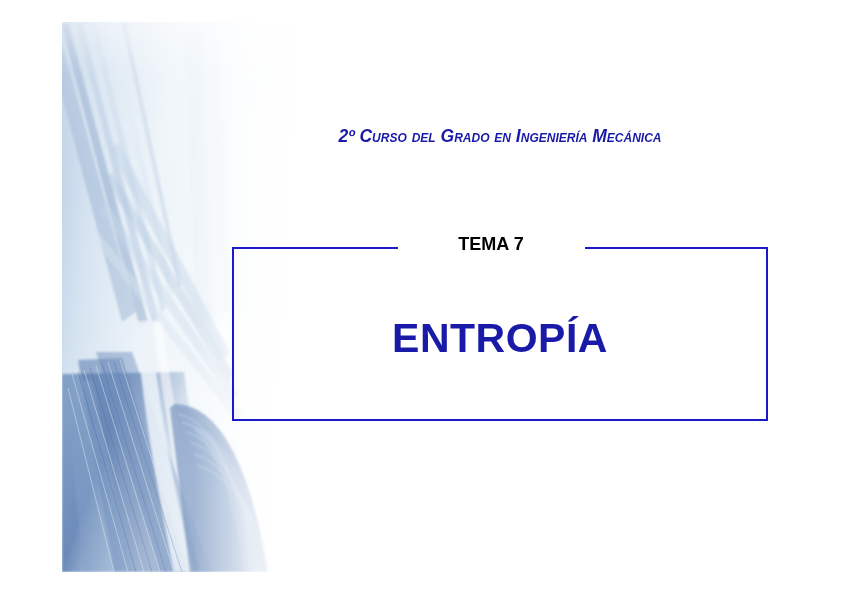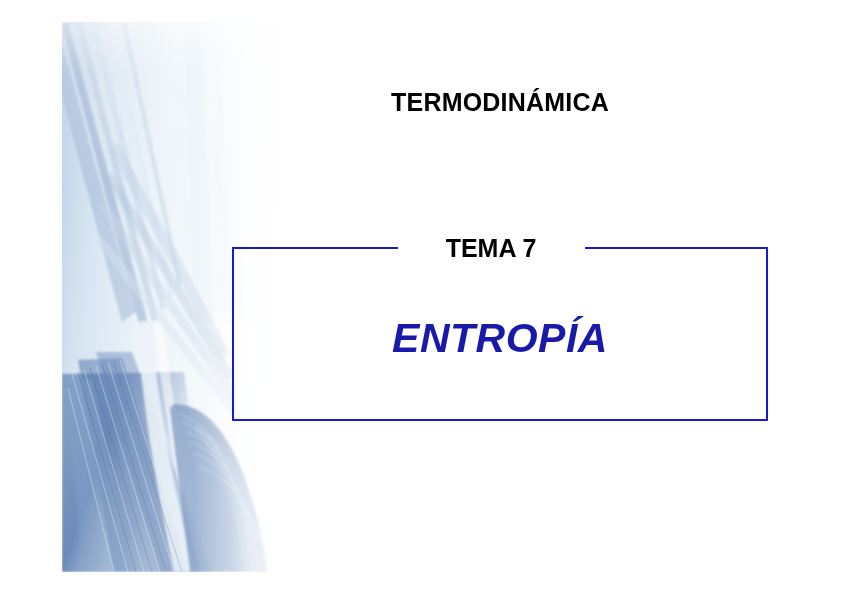--- a/index.html
+++ b/index.html
@@ -81,21 +81,21 @@
   
   .frame-top-a  { left: 0;   top: 0;    width: 166px; height: 2px; }
   .frame-top-b  { left: 353px; top: 0;  width: 183px; height: 2px; }
 
   #tema-label {
     position: absolute;
     left: 398px;
     top: 234px;
     width: 186px;
     text-align: center;
-    font-size: 25px;
+    font-size: 18px;
     font-weight: bold;
     color: #000000;
     white-space: nowrap;
   }
   #parte-label {
     position: absolute;
     left: 640px;
     top: 219px;
     width: 120px;
     text-align: center;
@@ -105,21 +105,20 @@
     white-space: nowrap;
   }
   #topic-title {
     position: absolute;
     left: 232px;
     top: 315px;
     width: 536px;
     text-align: center;
     font-size: 41px;
     font-weight: bold;
-    font-style: italic;
     letter-spacing: 0.5px;
     color: #1a1aa8;
     white-space: nowrap;
   }
 </style>
 </head>
 <body>
 
 <div id="slide">
 
@@ -228,22 +227,22 @@
         </g>
 
         <path d="M 150 300 C 176 330, 196 400, 206 550 L 239 550 L 239 300 Z" fill="#ffffff" opacity="0.55" filter="url(#softer)"></path>
 
         <rect x="0" y="0" width="239" height="550" fill="url(#fadeRight)"></rect>
         <rect x="0" y="0" width="239" height="170" fill="url(#fadeTop)"></rect>
       </g>
     </svg>
   </div>
 
-  <div id="main-title">TERMODINÁMICA</div>
-
+
+  <div id="subtitle">2º Curso del Grado en Ingeniería Mecánica</div>
 
   <div id="frame">
     <div class="frame-edge frame-top-a"></div>
     <div class="frame-edge frame-top-b"></div>
     <div class="frame-edge frame-left"></div>
     <div class="frame-edge frame-right"></div>
     <div class="frame-edge frame-bottom"></div>
   </div>
 
   <div id="tema-label">TEMA 7</div>

